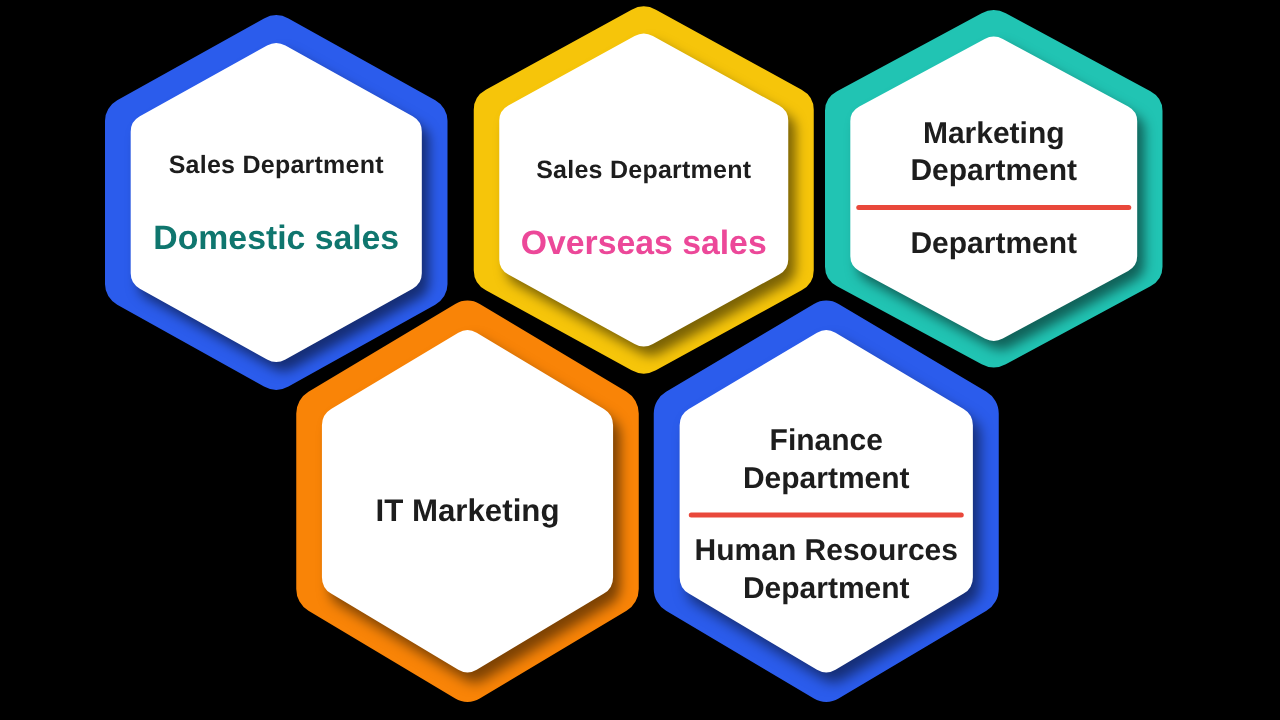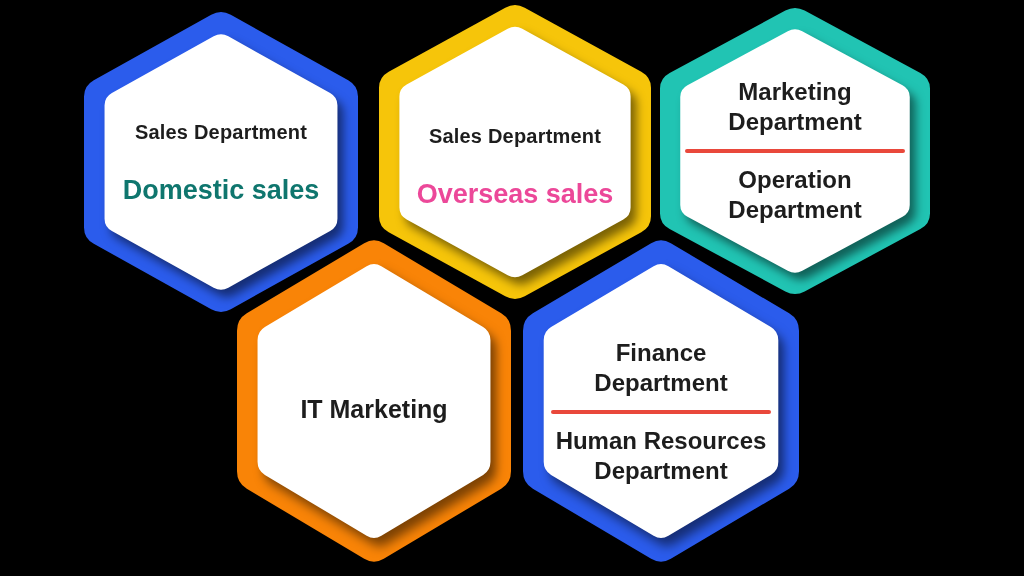--- a/index.html
+++ b/index.html
@@ -106,21 +106,20 @@
       <polygon class="hex-border" points="140,22.4 260,91.7 260,230.3 140,299.6 20,230.3 20,91.7" style="fill: rgb(33, 196, 179); stroke: rgb(33, 196, 179);"></polygon>
       <polygon class="hex-white" points="140,40.9 244,101 244,221 140,281.1 36,221 36,101" style="fill: rgb(255, 255, 255); stroke: rgb(255, 255, 255);"></polygon>
     </svg>
     <div class="hex-content" style="color: rgb(29, 29, 29);">
       <div class="t-group">
         <div>Marketing</div>
         <div>Department</div>
       </div>
       <div class="divider" style="background-color: rgb(233, 72, 59);"></div>
       <div class="t-group">
-        <div>Operation</div>
         <div>Department</div>
       </div>
     </div>
   </div>
 
   <div class="hex" style="left:237px; top:238px; width:274px; height:326px;">
     <svg viewBox="0 0 280 322" preserveAspectRatio="none">
       <polygon class="hex-border" points="140,22.4 260,91.7 260,230.3 140,299.6 20,230.3 20,91.7" style="fill: rgb(249, 132, 7); stroke: rgb(249, 132, 7);"></polygon>
       <polygon class="hex-white" points="140,40.9 244,101 244,221 140,281.1 36,221 36,101" style="fill: rgb(255, 255, 255); stroke: rgb(255, 255, 255);"></polygon>
     </svg>

